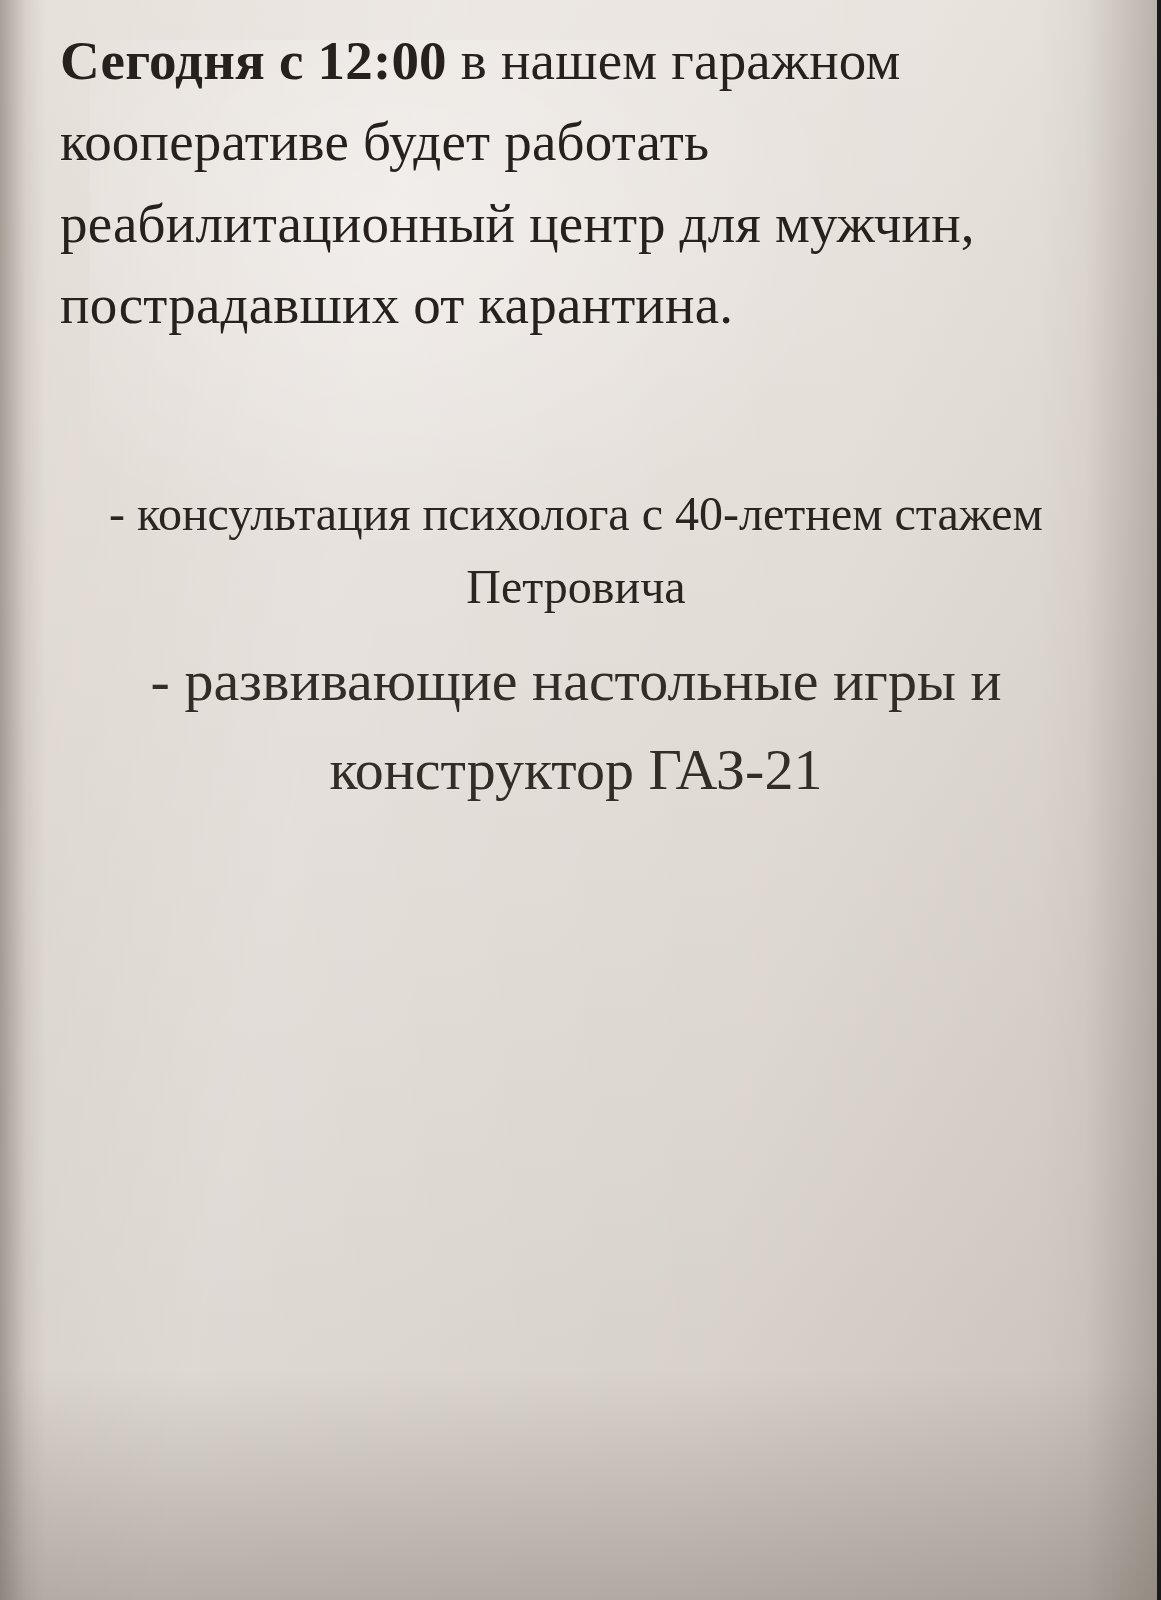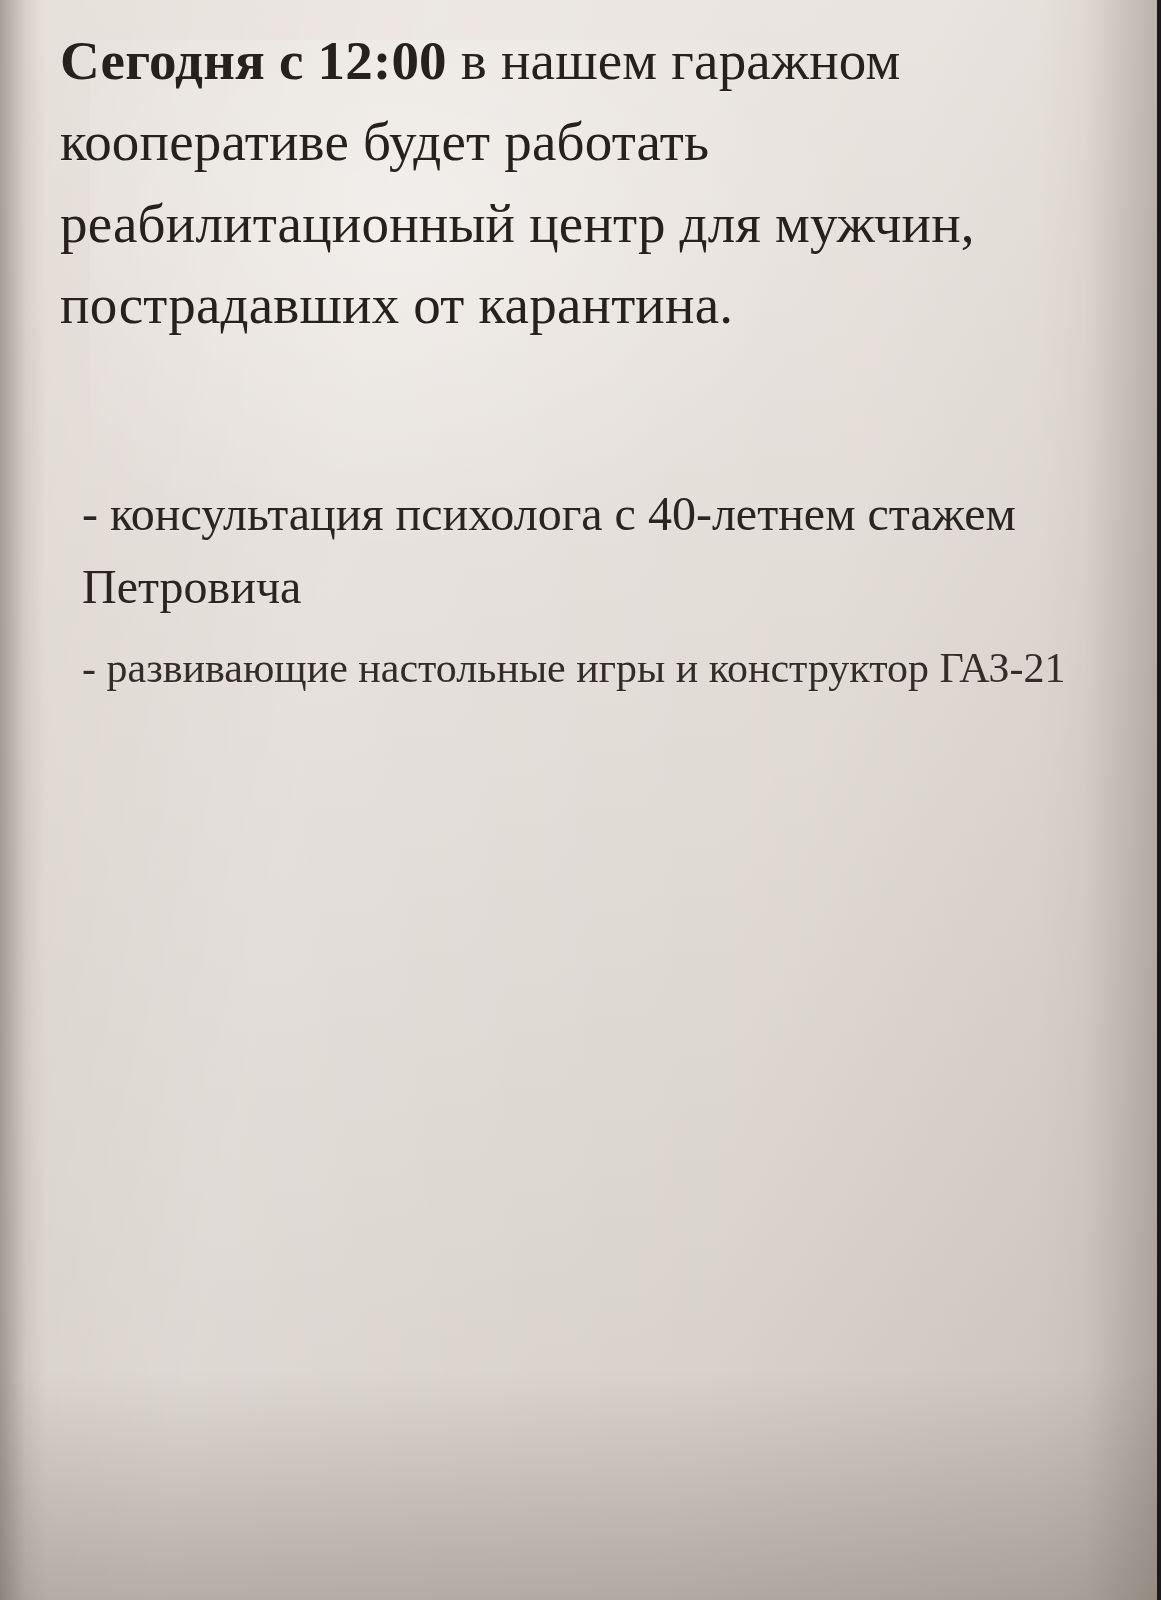--- a/index.html
+++ b/index.html
@@ -79,27 +79,28 @@
     list-style: none;
     margin-top: 132px;
   }
   .list li {
     color: #2a2521;
     font-size: 48px;
     line-height: 1.52;
     font-weight: 400;
     margin: 0 0 14px 22px;
     text-shadow: 0 1px 0 rgba(255,255,255,0.2);
+    text-align: center;
   }
   .list li.tight {
     margin-bottom: 6px;
   }
   .list li.lighter {
     color: #332d28;
-    font-size: 42px;
+    font-size: 58px;
   }
 </style>
 </head>
 <body>
 
 <div class="page">
   <div class="paper"></div>
   <div class="edge-left"></div>
   <div class="edge-right"></div>
   <div class="edge-bottom"></div>

